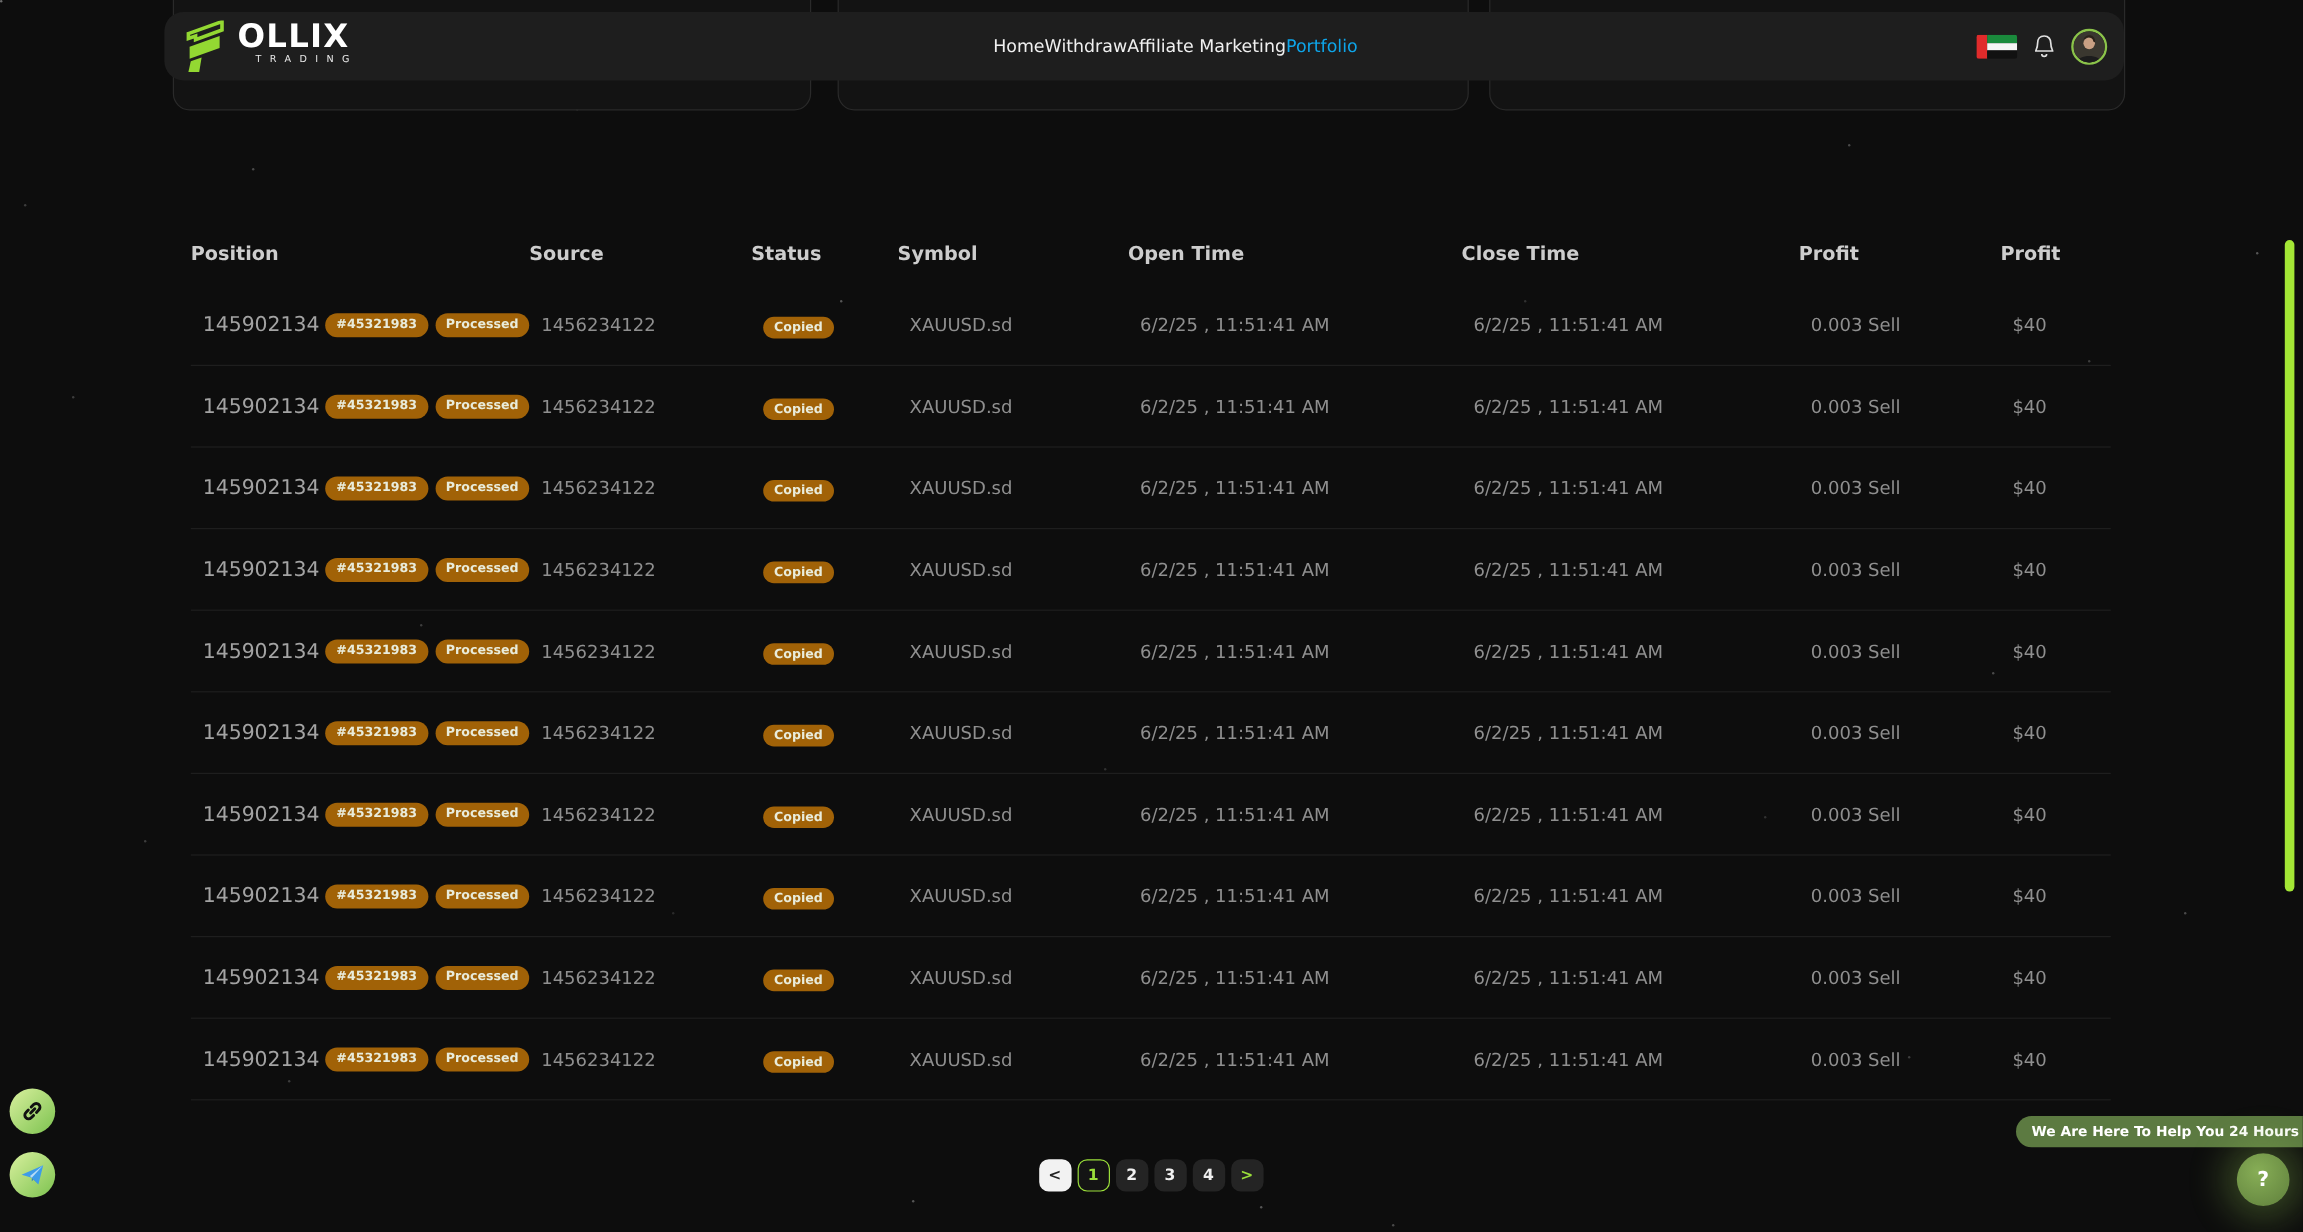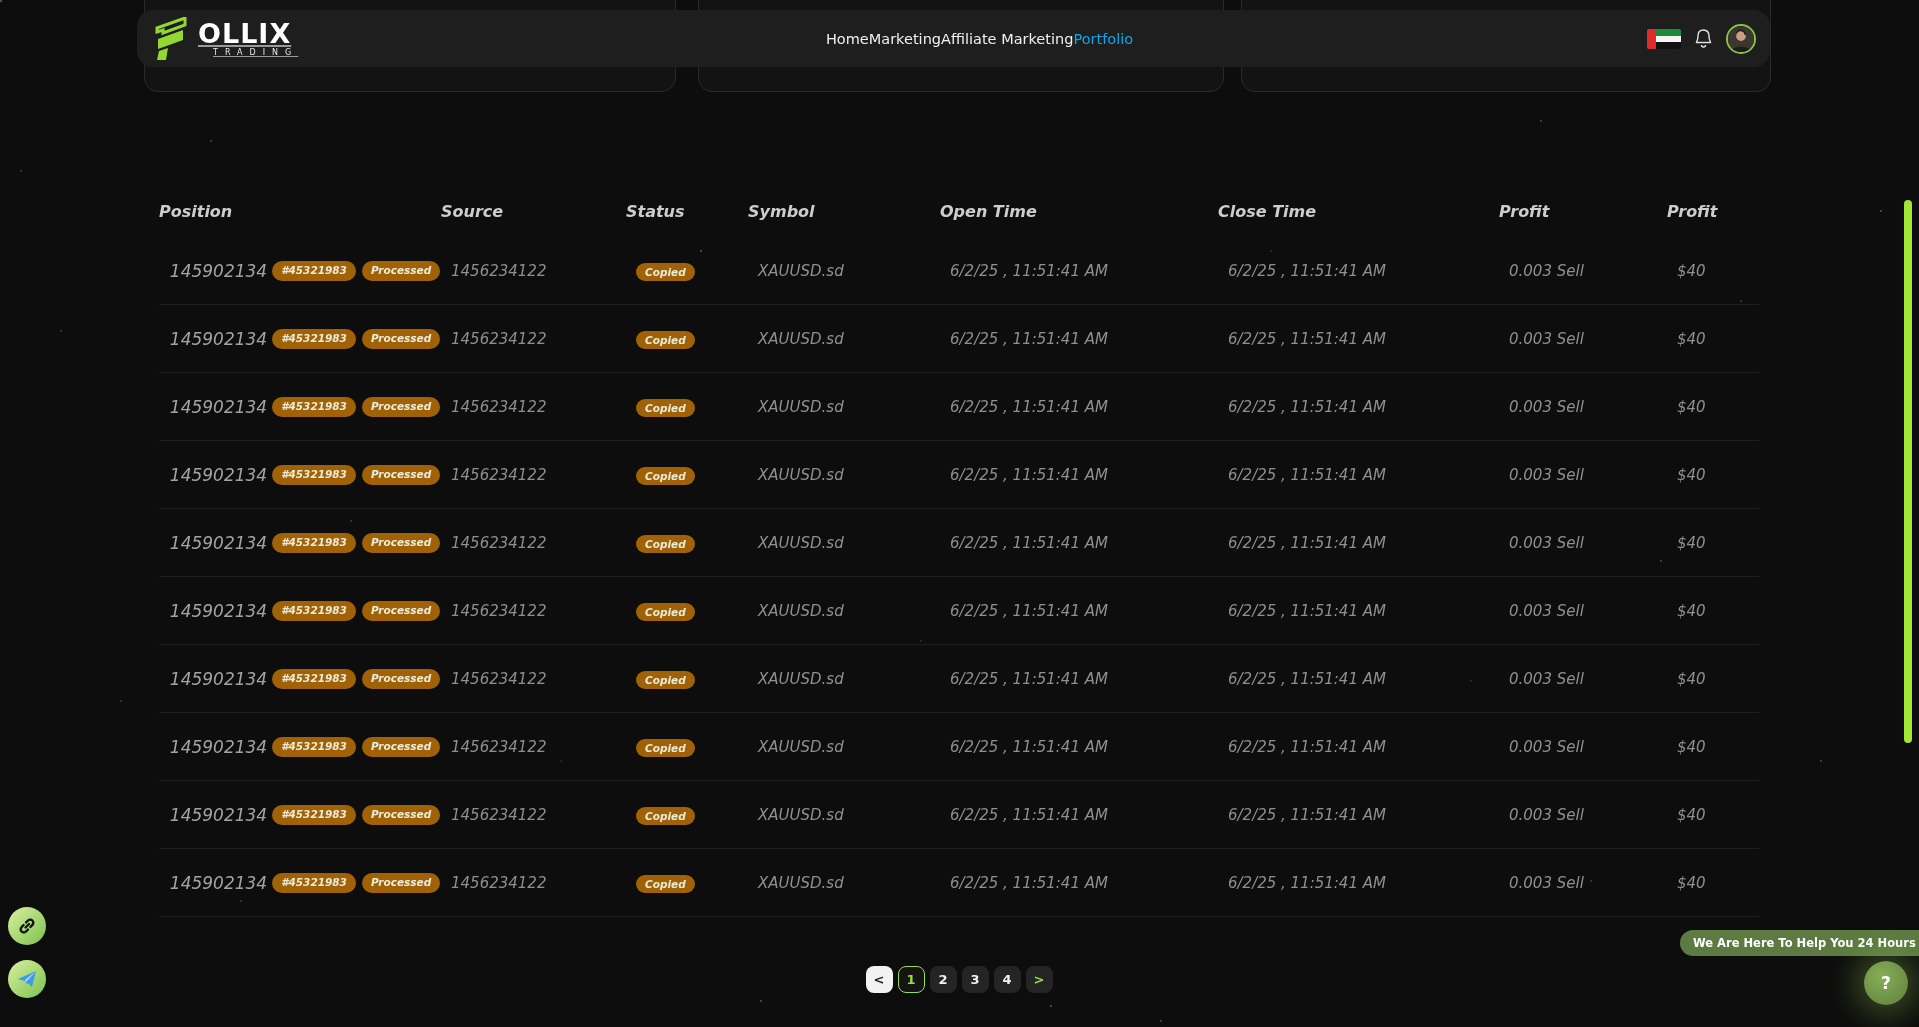--- a/index.html
+++ b/index.html
@@ -31,40 +31,40 @@
   .card { position:absolute; top:-22px; height:114px; border:1px solid #2a2a2a;
     border-radius:14px; background:#131313; }
   .card.c1 { left:144px; width:532px; }
   .card.c2 { left:698px; width:526px; }
   .card.c3 { left:1241px; width:530px; }
 
   
   .navbar { position:absolute; left:137px; top:10px; width:1633px; height:57px;
     background:#1e1e1e; border-radius:16px; display:flex; align-items:center;
     padding:0 14px 0 18px; z-index:5; }
-  .logo { display:flex; align-items:center; gap:7px; cursor:pointer;text-decoration:underline; }
+  .logo { display:flex; gap:7px; cursor:pointer; }
   .logo-text { display:flex; flex-direction:column; line-height:1; }
   .logo-name { color:#fff; font-weight:bold; font-size:27px; letter-spacing:1px; }
   .logo-tagline { color:#e8e8e8; font-size:8px; letter-spacing:7px; margin-top:2px; margin-left:15px; }
   .nav-links { position:absolute; left:50%; transform:translateX(-50%) translateX(26px);
     display:flex; align-items:center; }
   .nav-item { color:#f0f0f0; font-size:14.5px; font-weight:500; text-decoration:none; cursor:pointer; }
   .nav-item.active { color:#0ea5e9; }
   .nav-right { margin-left:auto; display:flex; align-items:center; gap:13px; }
   .flag { width:34px; height:20px; border-radius:2px; overflow:hidden; position:relative; cursor:pointer; }
   .flag .pole { position:absolute; left:0; top:0; width:9px; height:100%; background:#e02b2b; }
   .flag .g { position:absolute; left:9px; top:0; right:0; height:7px; background:#1a8a3c; }
   .flag .w { position:absolute; left:9px; top:7px; right:0; height:6px; background:#f5f5f5; }
   .flag .b { position:absolute; left:9px; top:13px; right:0; height:7px; background:#111; }
   .bell { cursor:pointer; display:flex; }
   .avatar { width:30px; height:30px; border-radius:50%; border:2px solid #8bc34a;
     overflow:hidden; cursor:pointer; background:#1b1b16; display:flex; }
 
   
-  .table-wrap { position:absolute; left:159px; top:185px; width:1600px;font-style:italic; }
+  .table-wrap { position:absolute; left:159px; top:185px; width:1600px; }
   .thead, .trow { display:grid;
     grid-template-columns:282px 185px 122px 192px 278px 281px 168px 92px;
     align-items:center; }
   .thead { height:52px; }
   .thead .hcell { color:#cdcdcd; font-weight:bold; font-size:16px; }
   .trow { height:68px; border-bottom:1px solid #1e1e1e; }
   .cell { padding-left:10px; font-size:15px; color:#8f8f8f; }
   .pos-cell { display:flex; flex-direction:row; justify-content:center; gap:5px; }
   .pos-num { font-size:17px; color:#a3a3a3; }
   .tags { display:flex; gap:6px; }
@@ -121,21 +121,21 @@
       </svg>
     </span>
     <span class="logo-text">
       <span class="logo-name">OLLIX</span>
       <span class="logo-tagline">TRADING</span>
     </span>
   </div>
 
   <nav class="nav-links" id="nav-list">
       <a class="nav-item">Home</a>
-      <a class="nav-item">Marketing</a>
+      <a class="nav-item">Withdraw</a>
       <a class="nav-item">Affiliate Marketing</a>
       <a class="nav-item active">Portfolio</a>
     </nav>
 
   <div class="nav-right">
     <span class="flag">
       <span class="pole"></span>
         <span class="g"></span>
         <span class="w"></span>
         <span class="b"></span>

